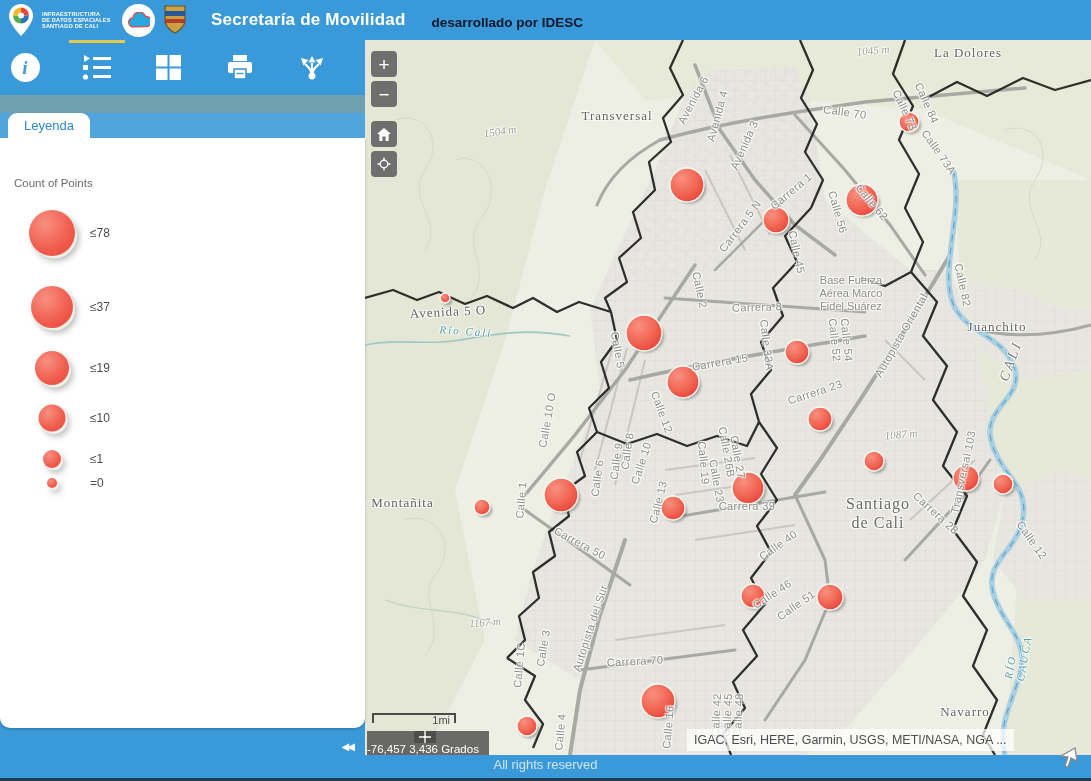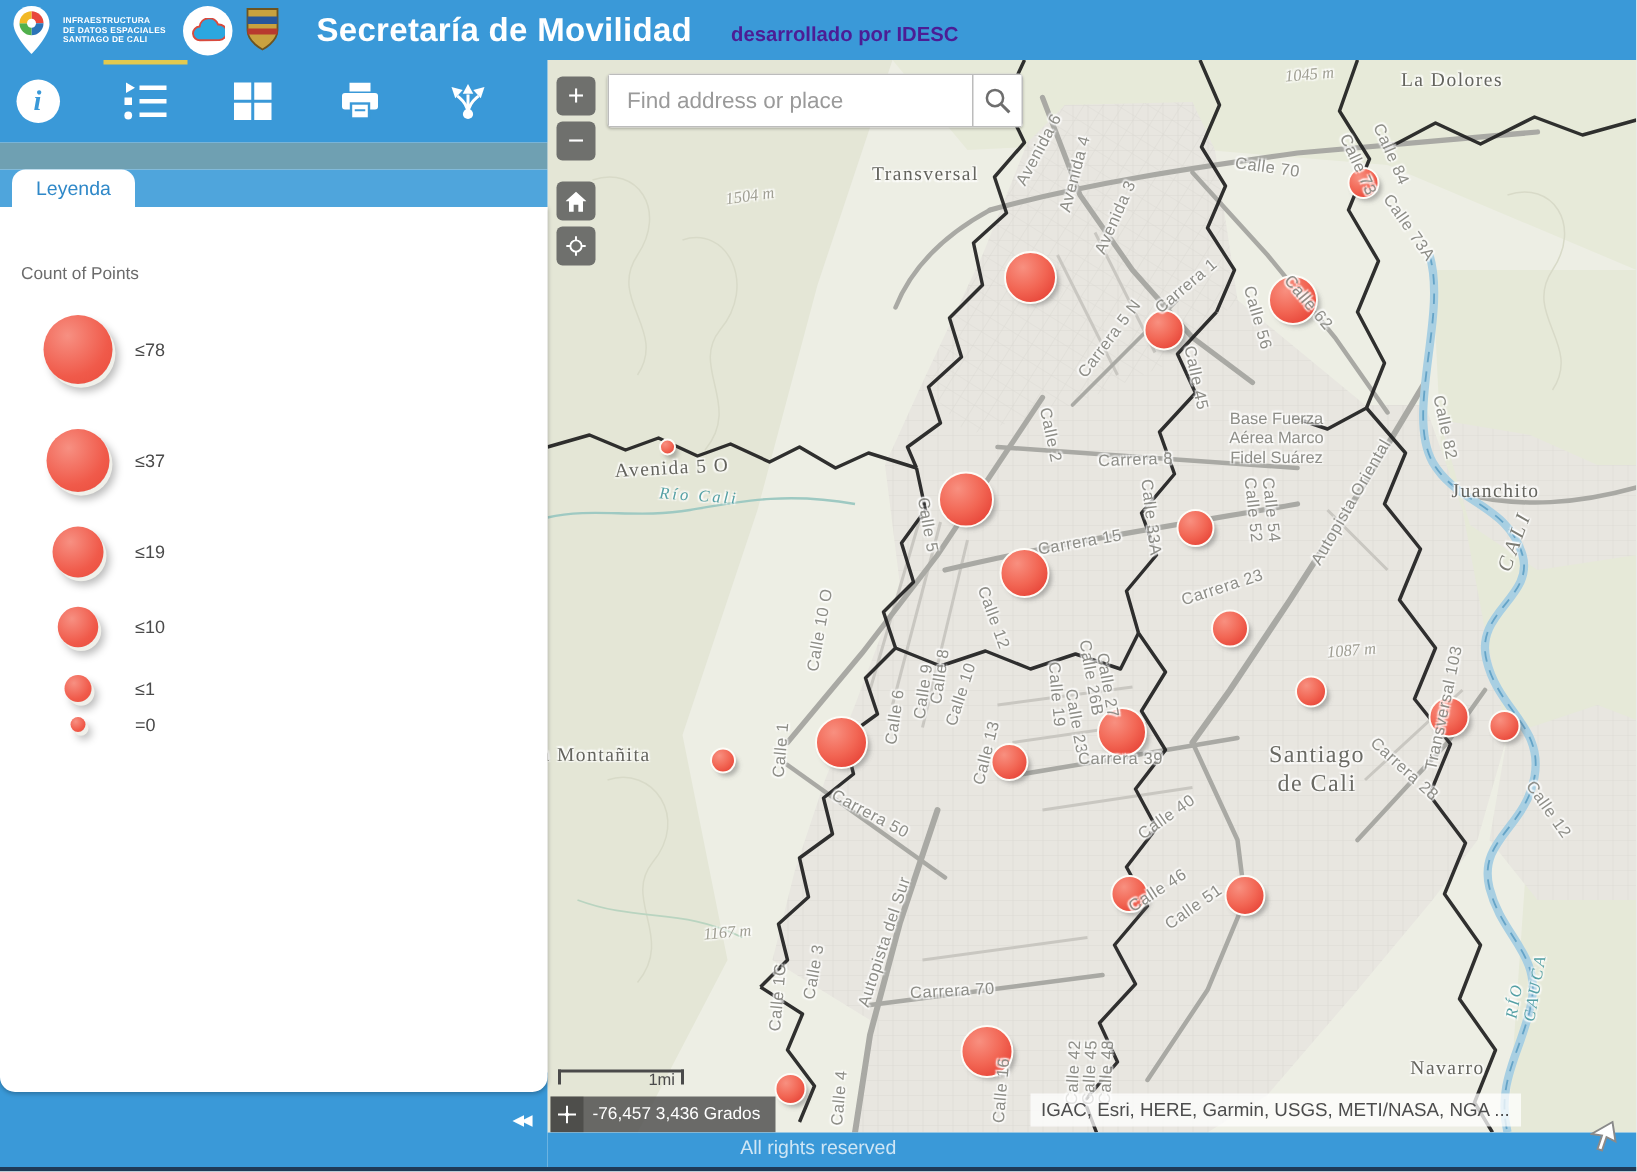--- a/index.html
+++ b/index.html
@@ -9,22 +9,22 @@
 
   
   .header{position:absolute;left:0;top:0;width:1091px;height:40px;background:#3A99D8;
           display:flex;align-items:center;padding-left:8px;z-index:30;}
   .logo{flex:0 0 auto;margin-right:8px;display:flex;align-items:center;}
   .idesc-lines{display:flex;flex-direction:column;color:#fff;font-size:9px;line-height:10px;
                transform:scale(.62);transform-origin:left center;width:118px;margin-right:-38px;
                font-weight:bold;letter-spacing:.3px;}
   .cloud-badge{width:33px;height:33px;border-radius:50%;background:#fff;display:flex;
                align-items:center;justify-content:center;}
-  .app-title{color:#fff;font-size:22px;font-weight:bold;margin-left:16px;letter-spacing:.2px;}
-  .app-subtitle{color:#4c1d95;font-size:13.5px;font-weight:bold;margin-left:26px;margin-top:4px;}
+  .app-title{color:#fff;font-size:17px;font-weight:bold;margin-left:16px;letter-spacing:.2px;}
+  .app-subtitle{color:#0f172a;font-size:13.5px;font-weight:bold;margin-left:26px;margin-top:4px;}
 
   
   .toolbar{position:absolute;left:0;top:40px;width:365px;height:55px;background:#3A99D8;z-index:25;}
   .tool-btn{position:absolute;top:50%;transform:translate(-50%,-50%);width:44px;height:44px;
             display:flex;align-items:center;justify-content:center;cursor:pointer;background:none;border:none;}
   .active-ind{position:absolute;left:69px;top:0;width:56px;height:3px;background:#E2C94F;}
   .info-circle{width:29px;height:29px;border-radius:50%;background:#fff;display:flex;
                align-items:center;justify-content:center;font-family:"Liberation Serif",serif;
                font-style:italic;font-weight:bold;font-size:19px;color:#3A99D8;}
 
@@ -75,21 +75,21 @@
                 font-size:15px;color:#444;outline:none;font-family:"Liberation Sans",sans-serif;}
   .search input::placeholder{color:#9a9a9a;}
   .search button{width:34px;height:36px;background:#fff;border:1px solid #bcbcbc;cursor:pointer;
                  display:flex;align-items:center;justify-content:center;}
 
   .scalebar{position:absolute;left:7px;top:673px;width:84px;height:10px;z-index:6;
             border-top:2px solid #4a4a4a;border-left:2px solid #4a4a4a;border-right:2px solid #4a4a4a;padding-left:24px;}
   .scalebar span{position:absolute;right:4px;top:-1px;font-size:11px;color:#4a4a4a;}
 
   .coord{position:absolute;left:2px;top:691px;height:24px;display:flex;align-items:center;z-index:6;
-         background:rgba(72,72,72,.8);color:#fff;font-size:11.5px;cursor:pointer;}
+         background:rgba(72,72,72,.8);color:#fff;font-size:11.5px;cursor:pointer;flex-direction:column;}
   .coord .cicon{width:22px;height:24px;background:rgba(0,0,0,.25);display:flex;align-items:center;
          justify-content:center;margin-right:6px;}
   .coord .ctext{padding-right:10px;white-space:nowrap;}
 
   .attribution{position:absolute;left:322px;top:689px;height:22px;z-index:6;display:flex;align-items:center;
                background:rgba(255,255,255,.75);padding:0 7px;font-size:12.5px;color:#4d4d4d;white-space:nowrap;}
 
   
   .bottom-bar{position:absolute;left:365px;top:755px;width:726px;height:26px;background:#3A99D8;z-index:4;}
   .footer-text{position:absolute;left:0;top:757px;width:1091px;text-align:center;color:#cfe6f5;
@@ -432,29 +432,20 @@
         </svg>
       </button>
       <button class="mapbtn">
         <svg width="18" height="18" viewBox="0 0 26 26">
           <circle cx="13" cy="13" r="7" stroke="#fff" stroke-width="2.4" fill="none"></circle>
           <path d="M13,1 V6 M13,20 V25 M1,13 H6 M20,13 H25" stroke="#fff" stroke-width="2.4"></path>
         </svg>
       </button>
     </div>
 
-    <div class="search">
-      <input type="text" placeholder="Find address or place" style="">
-      <button>
-        <svg width="20" height="20" viewBox="0 0 24 24">
-          <circle cx="10" cy="10" r="6.5" stroke="#6e6e6e" stroke-width="2" fill="none"></circle>
-          <line x1="15" y1="15" x2="21.5" y2="21.5" stroke="#6e6e6e" stroke-width="2.4"></line>
-        </svg>
-      </button>
-    </div>
 
     <div class="scalebar">
       <span>1mi</span>
     </div>
 
     <div class="coord">
       <span class="cicon">
         <svg width="12" height="12" viewBox="0 0 14 14">
           <path d="M7,0 V14 M0,7 H14" stroke="#fff" stroke-width="1.6"></path>
           <circle cx="7" cy="7" r="1.6" fill="#fff"></circle>

